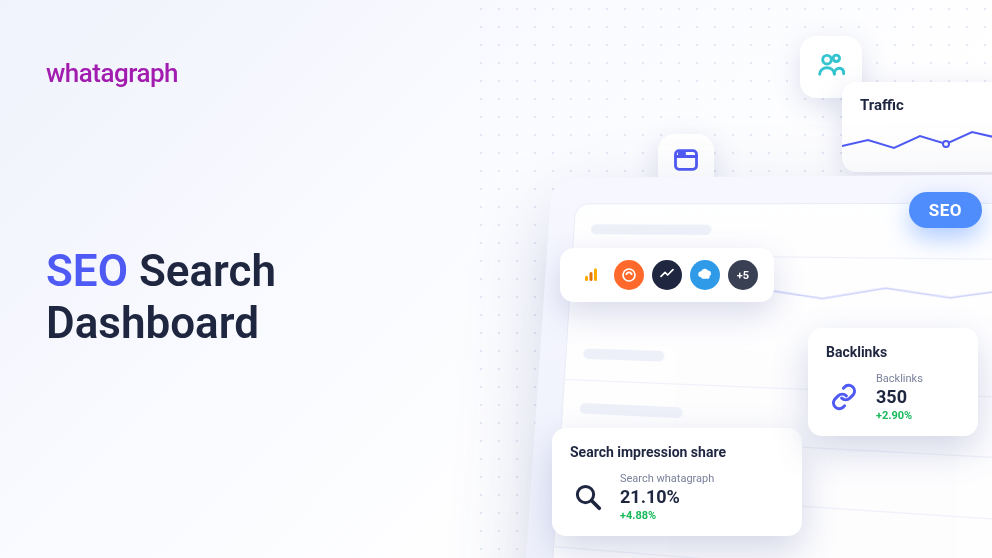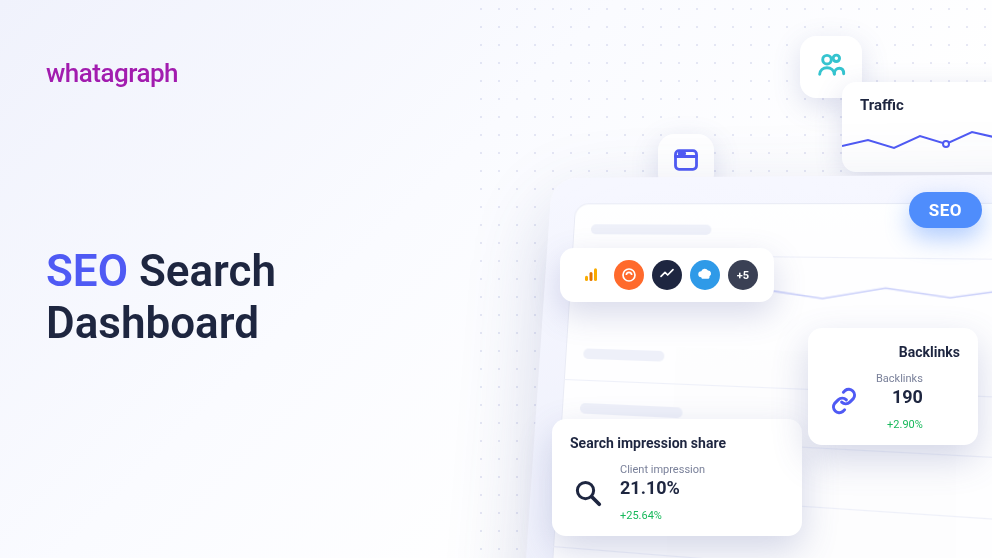--- a/index.html
+++ b/index.html
@@ -153,24 +153,24 @@
   background:#fff;
   border-radius: 14px;
   box-shadow: 0 14px 36px rgba(80,90,160,0.24);
   padding: 16px 18px 14px;
 }
 .stat-card .title { font-size: 14px; font-weight: 700; color:#1e2640; margin-bottom: 12px; }
 .stat-card .body { display:flex; gap:14px; align-items:center; }
 .stat-card .iconbox { width:36px; height:36px; display:flex; align-items:center; justify-content:center; }
 .stat-card .sub { font-size: 11px; color:#7a819a; margin-bottom:2px; }
 .stat-card .val { font-size: 18px; font-weight:700; color:#1e2640; line-height:1.1; }
-.stat-card .delta { font-size: 11px; font-weight:400; color:#18b95b; margin-top:11px; }
+.stat-card .delta { font-size: 11px; font-weight:700; color:#18b95b; margin-top:2px; }
 
 .card-search { left: 552px; bottom: 22px; width: 250px; }
-.card-backlinks { right: 14px; top: 328px; width: 170px; text-align: right; }
+.card-backlinks { right: 14px; top: 328px; width: 170px; }
 
 </style>
 </head>
 <body>
 
 <div class="dots-bg"></div>
 
 <div class="logo">whatagraph</div>
 
 <div class="heading">
@@ -266,35 +266,35 @@
 <div class="stat-card card-search">
   <div class="title">Search impression share</div>
   <div class="body">
     <div class="iconbox">
       <svg width="30" height="30" viewBox="0 0 24 24">
           <circle cx="10" cy="10" r="6.5" fill="none" stroke="#1e2640" stroke-width="2.4"></circle>
           <line x1="15" y1="15" x2="21" y2="21" stroke="#1e2640" stroke-width="3" stroke-linecap="round"></line>
         </svg>
     </div>
     <div>
-      <div class="sub">Client impression</div>
+      <div class="sub">Search whatagraph</div>
       <div class="val">21.10%</div>
-      <div class="delta">+25.64%</div>
+      <div class="delta">+4.88%</div>
     </div>
   </div>
 </div>
 
 <div class="stat-card card-backlinks">
   <div class="title">Backlinks</div>
   <div class="body">
     <div class="iconbox">
       <svg width="28" height="28" viewBox="0 0 24 24" fill="none" stroke="#4f5af4" stroke-width="2.6" stroke-linecap="round" stroke-linejoin="round">
         <path d="M10 13a5 5 0 007 0l3-3a5 5 0 00-7-7l-1.5 1.5"></path>
         <path d="M14 11a5 5 0 00-7 0l-3 3a5 5 0 007 7l1.5-1.5"></path>
       </svg>
     </div>
     <div>
       <div class="sub">Backlinks</div>
-      <div class="val">190</div>
+      <div class="val">350</div>
       <div class="delta">+2.90%</div>
     </div>
   </div>
 </div>
 
 </body></html>

